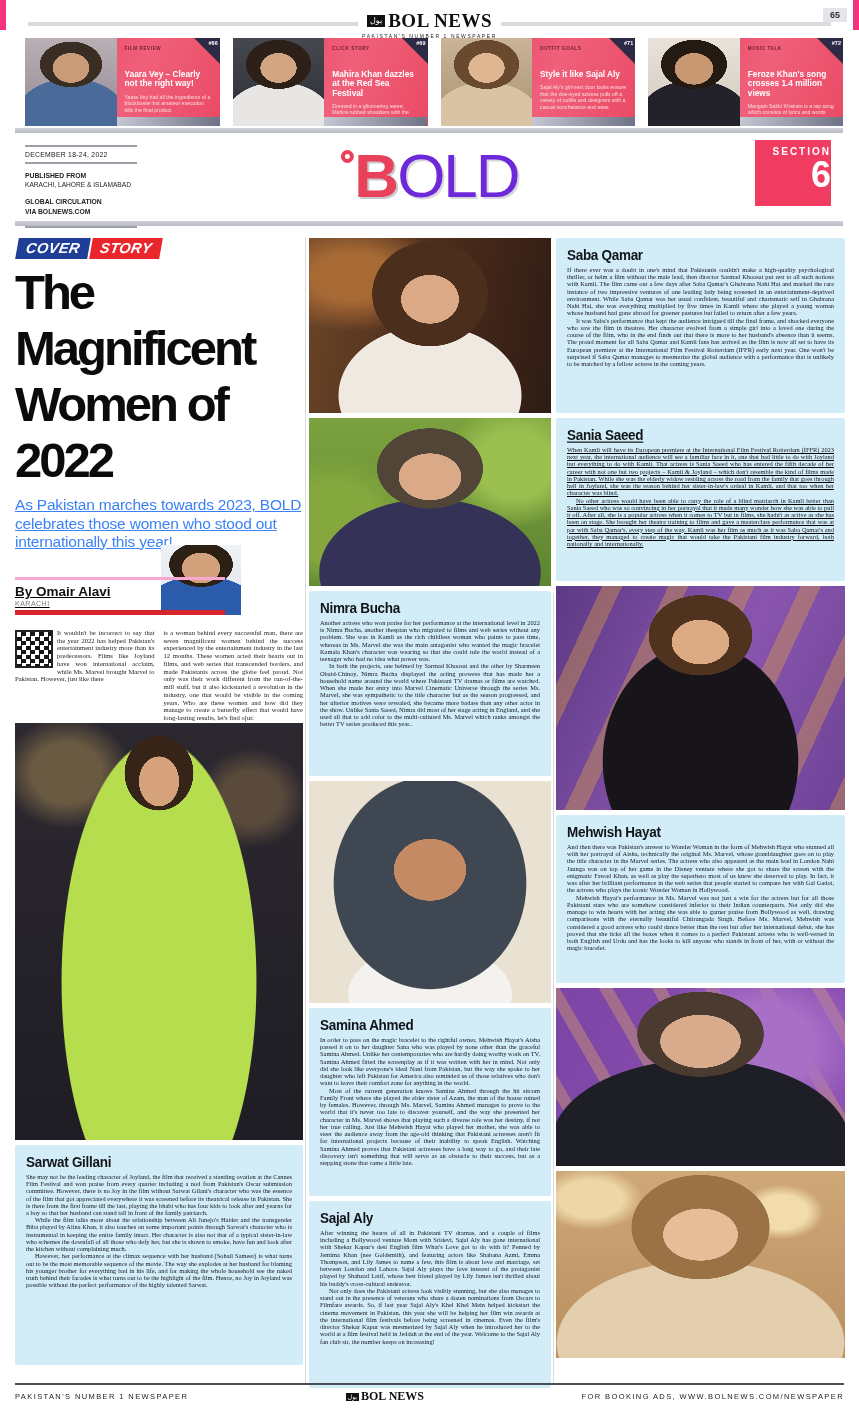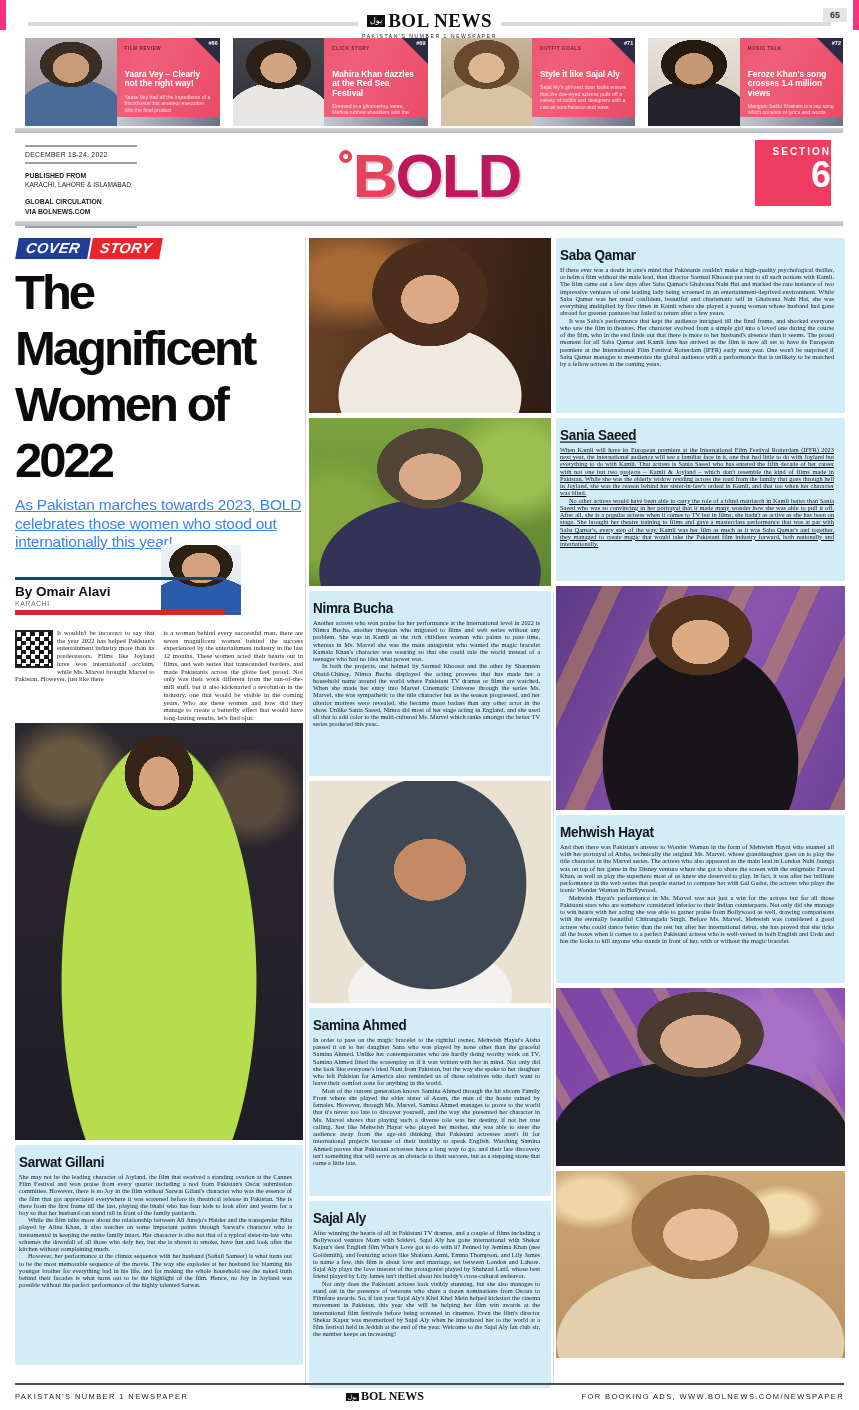--- a/index.html
+++ b/index.html
@@ -38,21 +38,21 @@
 
   
   .issue-left { position:absolute; left:25px; top:143px; width:112px; font-size:6.6px; color:#222; }
   .thin { height:2px; background:#9aa0a6; margin:2px 0; }
   .issue-date { font-size:6.8px; letter-spacing:.3px; padding:2px 0; color:#1a1a1a; }
   .issue-block { margin-top:7px; line-height:1.35; }
   .issue-block b { font-size:6.8px; }
   .bold-logo { position:absolute; left:50%; top:148px; transform:translateX(-50%); display:flex; align-items:flex-start; }
   .bold-deg { width:13px; height:13px; border:4px solid #e8415a; border-radius:50%; margin-top:2px; margin-right:1px; }
   .bold-b { font-size:62px; line-height:.9; font-weight:bold; letter-spacing:-2px; color:#e8415a; text-shadow:2px 2px 0 rgba(40,36,66,.25); }
-  .bold-old { font-size:62px; line-height:.9; font-weight:bold; letter-spacing:-2px; color:#be185d; text-shadow:2px 2px 0 rgba(40,36,66,.18); }
+  .bold-old { font-size:62px; line-height:.9; font-weight:normal; letter-spacing:-2px; color:#6d28d9; text-shadow:2px 2px 0 rgba(40,36,66,.18); }
   .section-box { position:absolute; right:28px; top:140px; width:76px; height:66px; background:#f13c62; color:#fff; text-align:right; padding-top:6px; }
   .section-label { font-size:10px; letter-spacing:2px; font-weight:bold; }
   .section-num { font-size:36px; font-weight:bold; line-height:1; }
 
   
   .content { position:absolute; top:233px; left:0; width:859px; height:1160px; }
   .col { position:absolute; top:0; }
   .col-left { left:15px; width:288px; }
   .col-mid { left:309px; width:242px; }
   .col-right { left:556px; width:289px; }
@@ -60,41 +60,41 @@
 
   
   .badge-row { display:flex; margin:5px 0 6px 2px; transform:skewX(-10deg); }
   .badge { color:#fff; font-style:italic; font-weight:bold; font-size:14.5px; padding:2px 9px 3px 9px; letter-spacing:.5px; }
   .badge.blue { background:#1f3e97; }
   .badge.red { background:#e9262c; margin-left:2px; }
   .headline { font-size:49px; font-weight:bold; letter-spacing:-3px; line-height:1.14; color:#0b0b0b; margin-bottom:8px; }
   .subhead { font-size:15.5px; color:#3b82f6; line-height:1.17; margin-bottom:6px; letter-spacing:-.2px;text-decoration:underline; }
 
   .byline-row { position:relative; height:64px; margin-bottom:8px; }
-  .byline-box { position:absolute; left:0; bottom:6px; width:210px; border-top:3px solid #0c4a6e; padding-top:4px; }
+  .byline-box { position:absolute; left:0; bottom:6px; width:210px; border-top:3px solid #f9a8d4; padding-top:4px;text-decoration:underline; }
   .byline-name { font-size:13.5px; font-weight:bold; color:#111; }
   .byline-city { font-size:7px; color:#777; letter-spacing:.5px; margin:1px 0 3px; }
   .byline-red { height:5px; background:#d6252b; }
   .author-photo { position:absolute; right:62px; top:-12px; width:80px; height:70px; overflow:hidden; }
 
   .intro { display:flex; gap:9px; height:94px; overflow:hidden; }
   .intro-col { width:50%; font-family:"Liberation Serif", serif; font-size:6.6px; line-height:1.18; text-align:justify; color:#1c1c1c; }
   .qr { float:left; width:38px; height:38px; border:2px solid #222; background:repeating-conic-gradient(#161616 0 25%, #fff 0 50%); background-size:9px 9px; margin:1px 4px 2px 0; }
 
   
   .photo { position:relative; overflow:hidden; margin-bottom:5px; }
   .fig { position:absolute; inset:0;
     background:
       radial-gradient(ellipse var(--fw,10%) var(--fh,9%) at var(--hx,50%) var(--fy,27%), var(--skin,#d8a67f) 0 99%, transparent 100%),
       radial-gradient(ellipse var(--hw,17%) var(--hh,16%) at var(--hx,50%) var(--hy,24%), var(--hair,#3a2a1e) 0 99%, transparent 100%),
       radial-gradient(ellipse var(--tw,36%) var(--th,30%) at var(--hx,50%) var(--ty,78%), var(--dress,#555) 0 99%, transparent 100%);
   }
 
   
-  .profile-box { background:#d2ecf8; border-radius:2px; padding:9px 11px 8px 4px; margin-bottom:5px; overflow:hidden; }
+  .profile-box { background:#d2ecf8; border-radius:2px; padding:9px 11px 8px 11px; margin-bottom:5px; overflow:hidden; }
   .profile-name { font-size:13.5px; font-weight:bold; color:#101418; letter-spacing:-.3px; margin-bottom:4px; transform:scaleY(1.12); transform-origin:left top; }
   .profile-box p { font-family:"Liberation Serif", serif; font-size:6.4px; line-height:1.13; text-align:justify; color:#15191d; }
   .profile-box p + p { text-indent:9px; }
 
   
   .footer { position:absolute; left:15px; right:15px; bottom:6px; border-top:2px solid #4a4d52; padding-top:4px; display:flex; align-items:center; justify-content:space-between; }
   .foot-text { font-size:7.5px; letter-spacing:1.4px; color:#222; }
   .foot-center { display:flex; align-items:center; gap:2px; }
   .foot-mark { background:#111; color:#fff; font-size:6px; padding:1px 2px; line-height:1; }
   .foot-title { font-family:"Liberation Serif", serif; font-weight:bold; font-size:12px; color:#111; }

